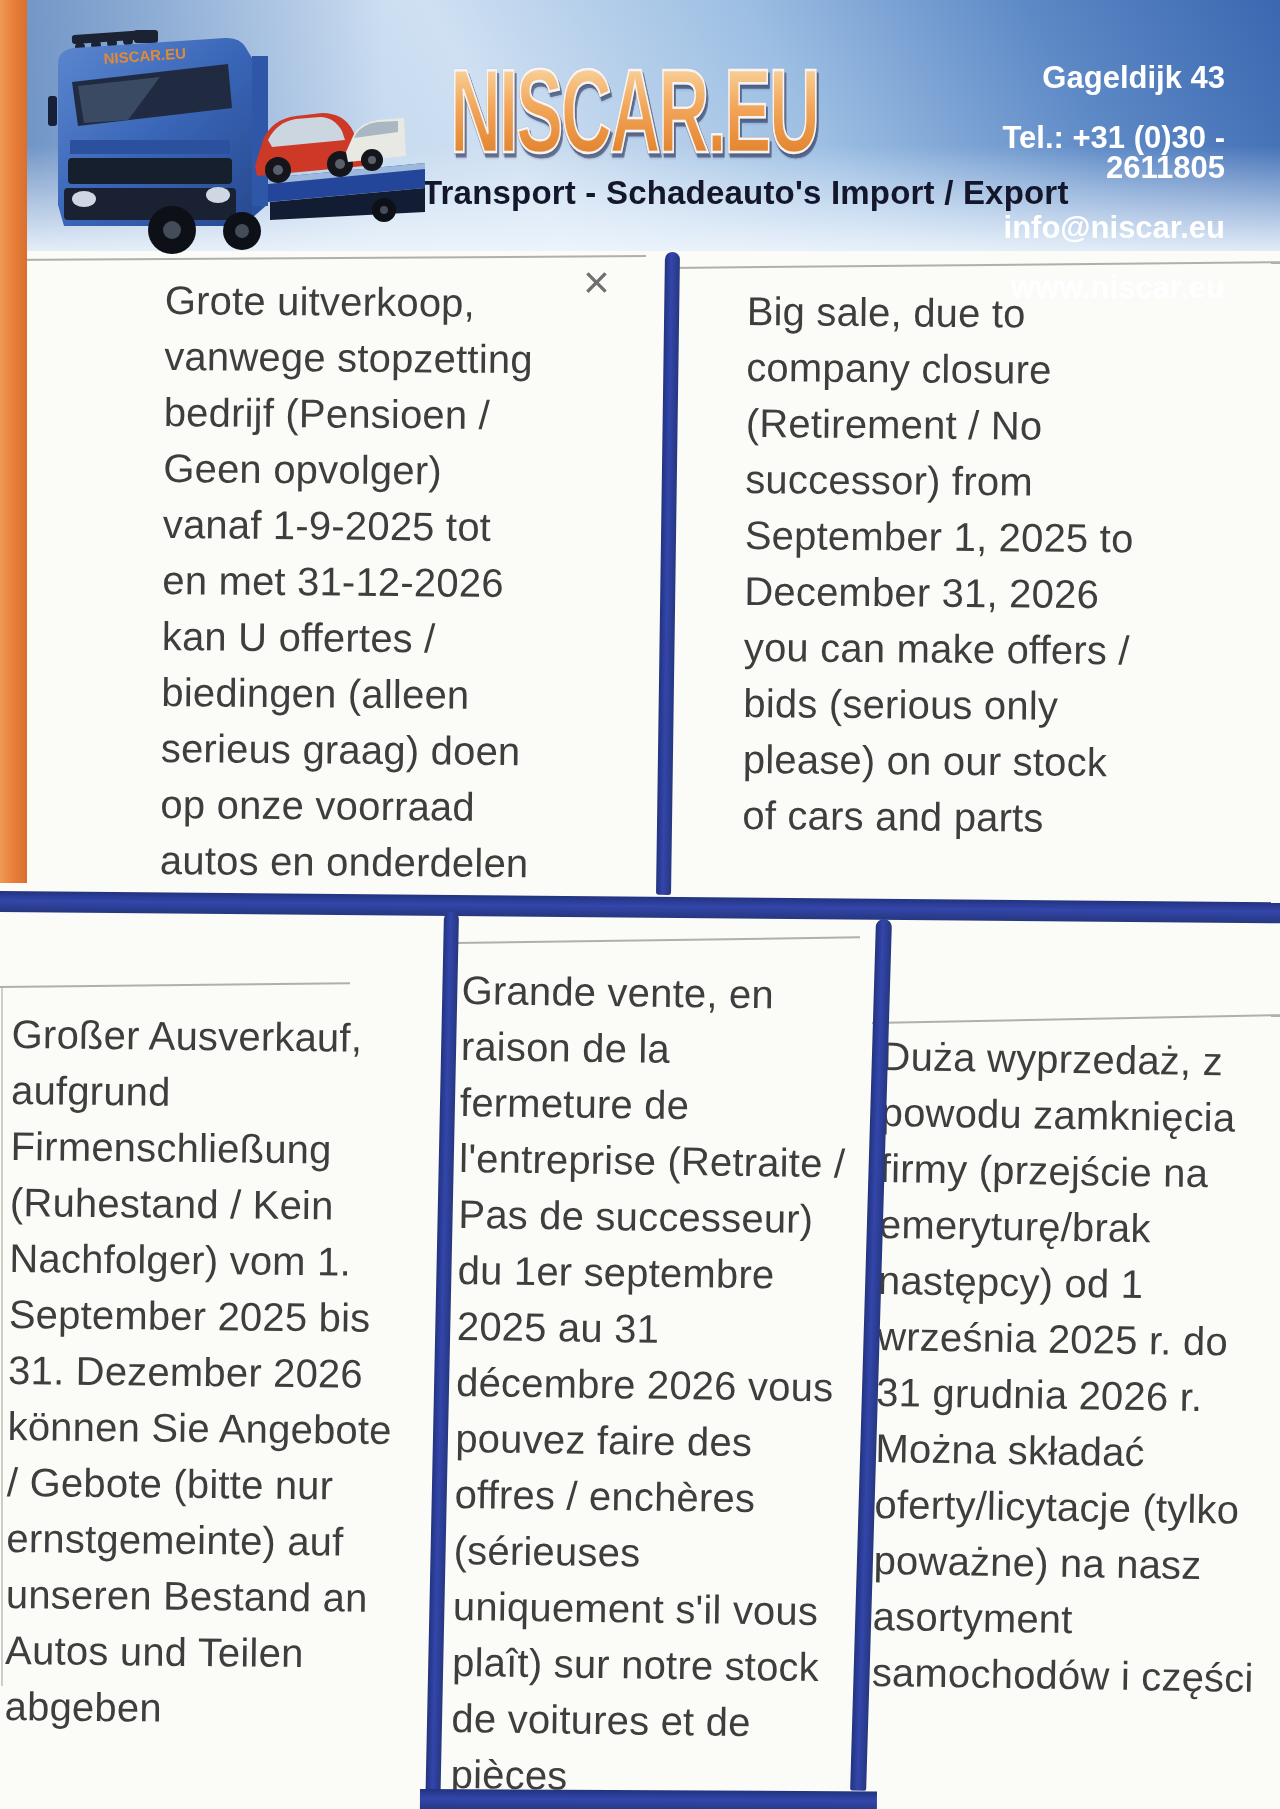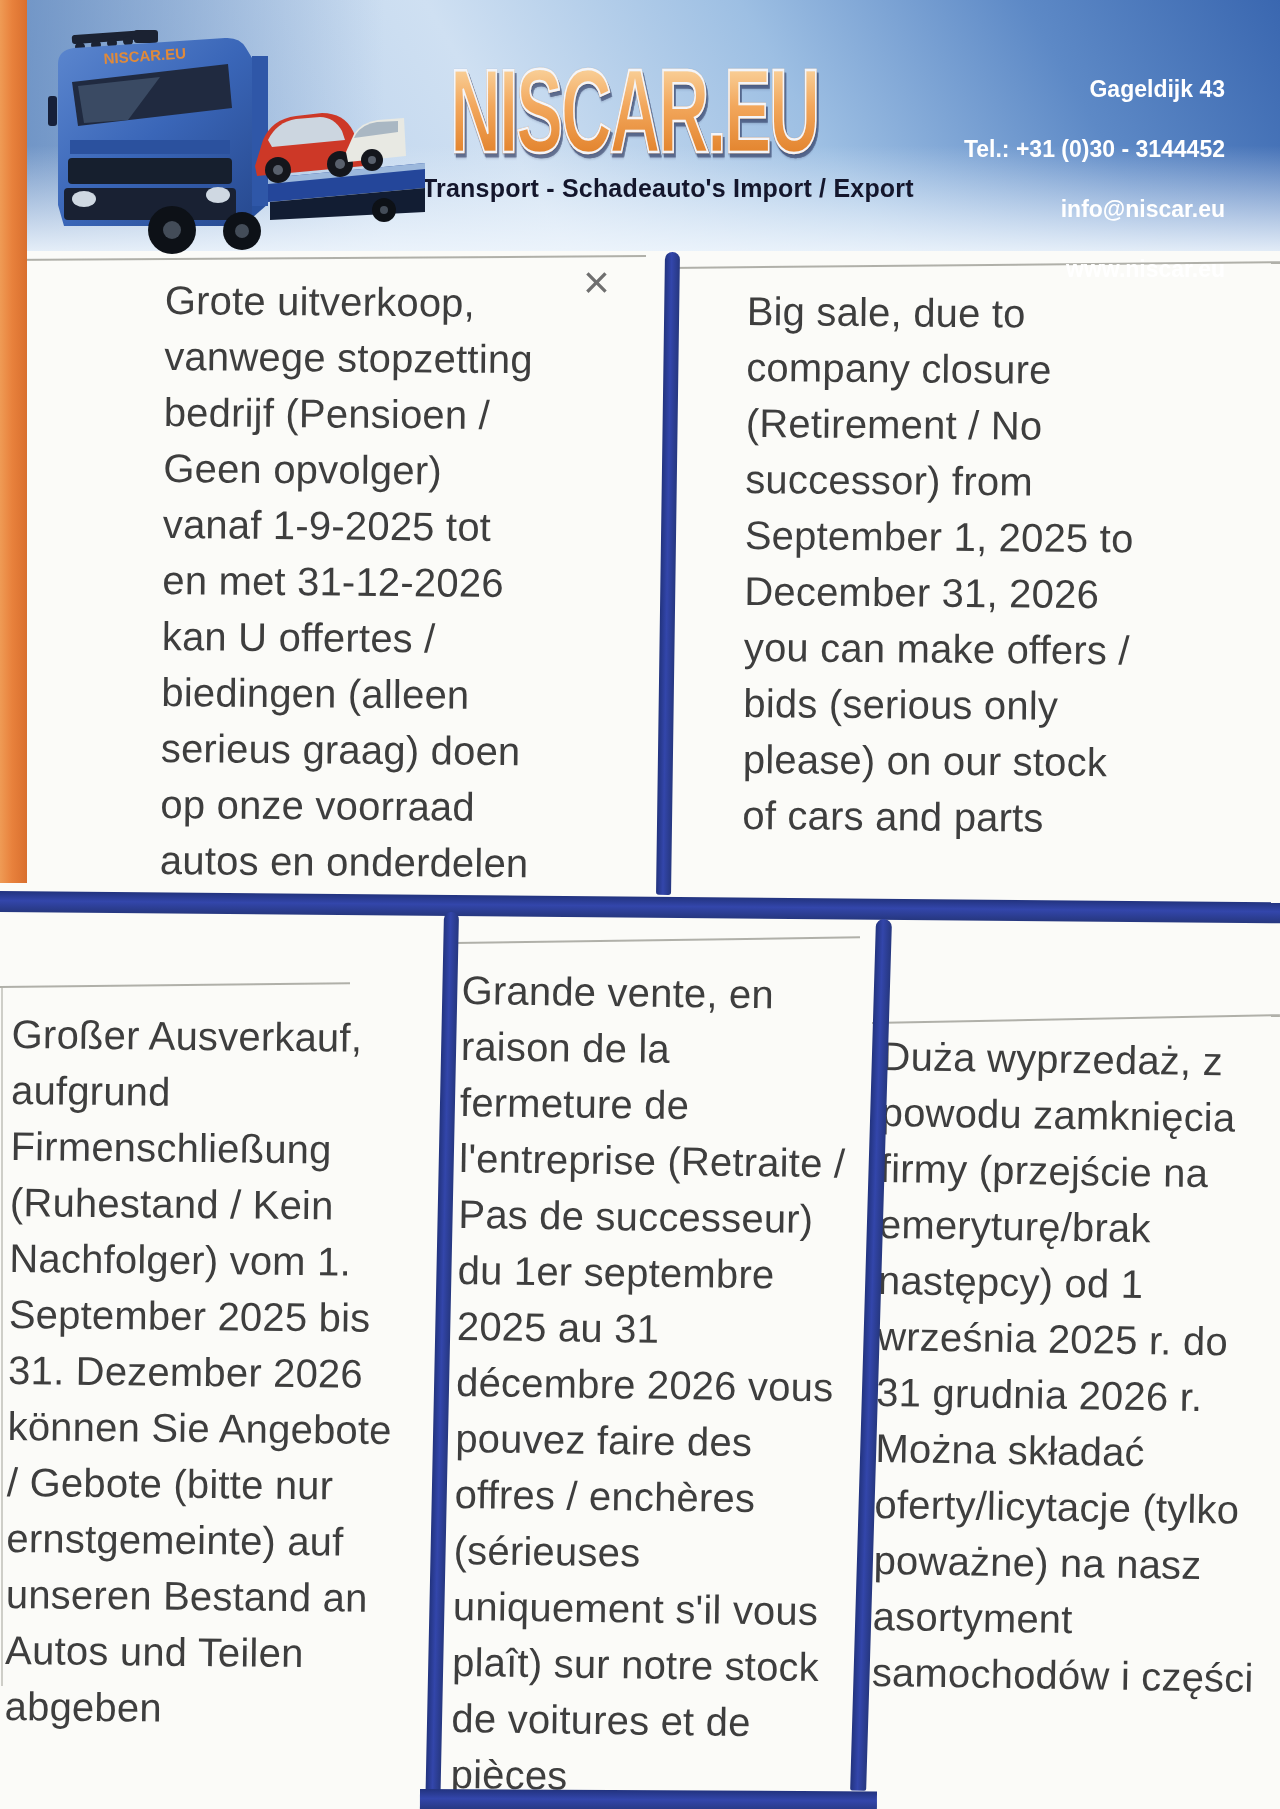--- a/index.html
+++ b/index.html
@@ -29,25 +29,25 @@
     transform:scaleX(.60);transform-origin:left top;
     background:linear-gradient(to bottom,#fbdcab 4%,#f2a75c 46%,#df7b22 96%);
     -webkit-background-clip:text;background-clip:text;
     color:transparent;-webkit-text-fill-color:transparent;
     -webkit-text-stroke:2.5px #f3f5fa;
     filter:drop-shadow(3px 4px 0 rgba(26,36,78,.5)) drop-shadow(0 1px 1px rgba(26,36,78,.35));
     white-space:nowrap;
   }
   .tagline{
     position:absolute;left:422px;top:174px;z-index:2;
-    font-size:25px;font-weight:700;color:#14162c;letter-spacing:.2px;white-space:nowrap;
+    font-size:33px;font-weight:700;color:#14162c;letter-spacing:.2px;white-space:nowrap;
   }
   .contact{
-    position:absolute;left:880px;top:44px;width:345px;z-index:4;
-    text-align:right;color:#ffffff;font-size:23px;font-weight:700;line-height:30px;
+    position:absolute;left:880px;top:33px;width:345px;z-index:4;
+    text-align:right;color:#ffffff;font-size:31px;font-weight:700;line-height:30px;
     white-space:pre-line;
   }
   
   .txt{
     position:absolute;font-size:40px;line-height:56px;color:#3e3e3e;
     white-space:pre-line;letter-spacing:.2px;z-index:2;
   }
   .nl{left:165px;top:272px;width:440px;transform:rotate(.5deg);transform-origin:left top;}
   .en{left:747px;top:283px;width:420px;transform:rotate(.5deg);transform-origin:left top;}
   .de{left:12px;top:1006px;width:400px;transform:rotate(.6deg);transform-origin:left top;}
@@ -80,21 +80,21 @@
 
 <div class="page">
 
   <div class="header">
     <div class="logo-wrap">
       <span class="logo">NISCAR.EU</span>
     </div>
     <div class="tagline">Transport - Schadeauto's Import / Export</div>
     <div class="contact">
       <div>Gageldijk 43</div>
-      <div>Tel.: +31 (0)30 - 3144452</div>
+      <div>Tel.: +31 (0)30 - 2611805</div>
       <div>info@niscar.eu</div>
       <div>www.niscar.eu</div>
     </div>
   </div>
 
   <svg class="truck" viewBox="0 0 430 255" aria-hidden="true">
     <defs>
       <linearGradient id="cabg" x1="0" y1="0" x2="1" y2="1">
         <stop offset="0" stop-color="#5c87cf"></stop>
           <stop offset=".5" stop-color="#3a66b8"></stop>

